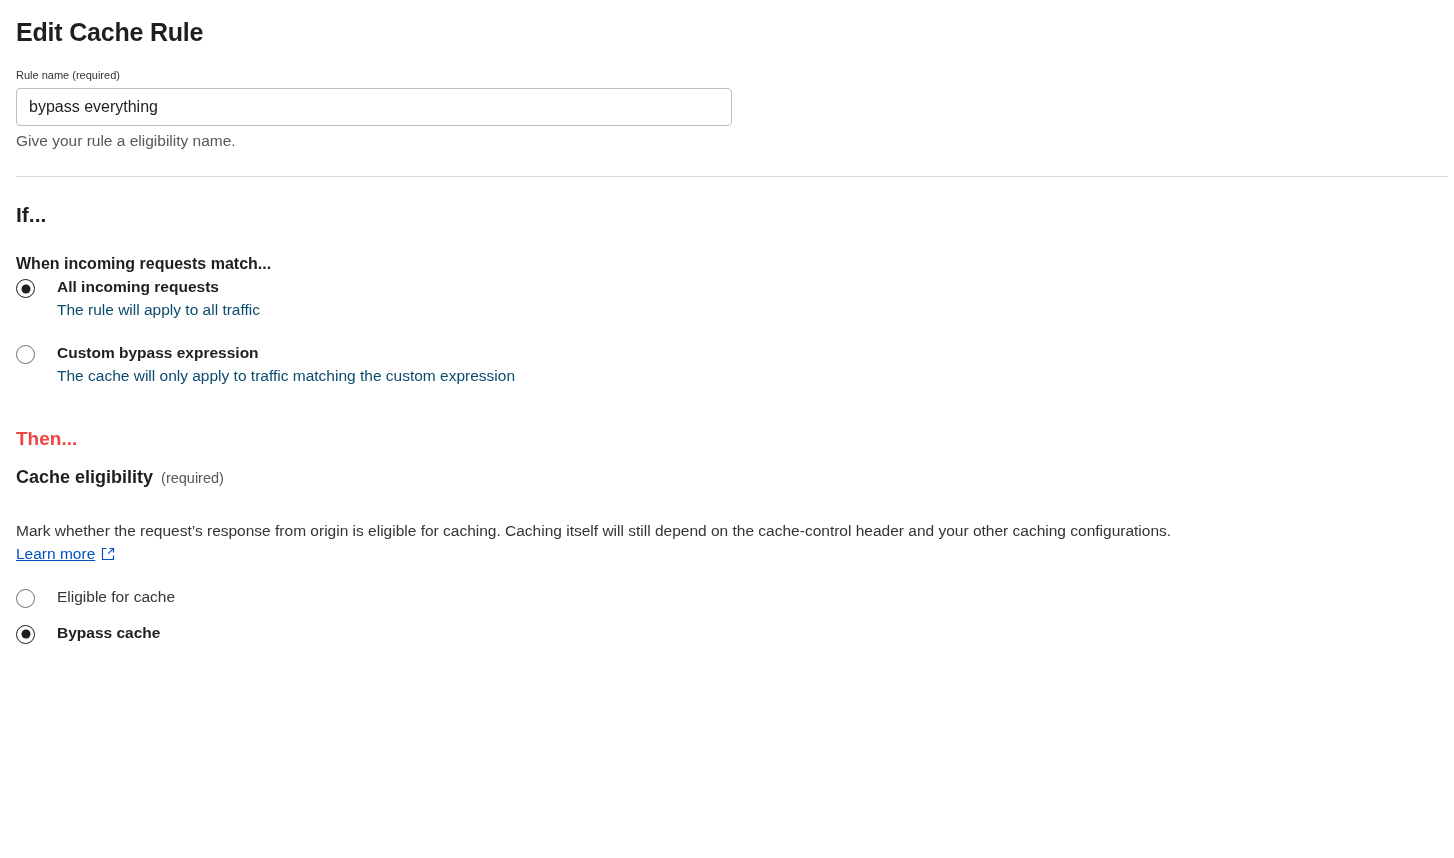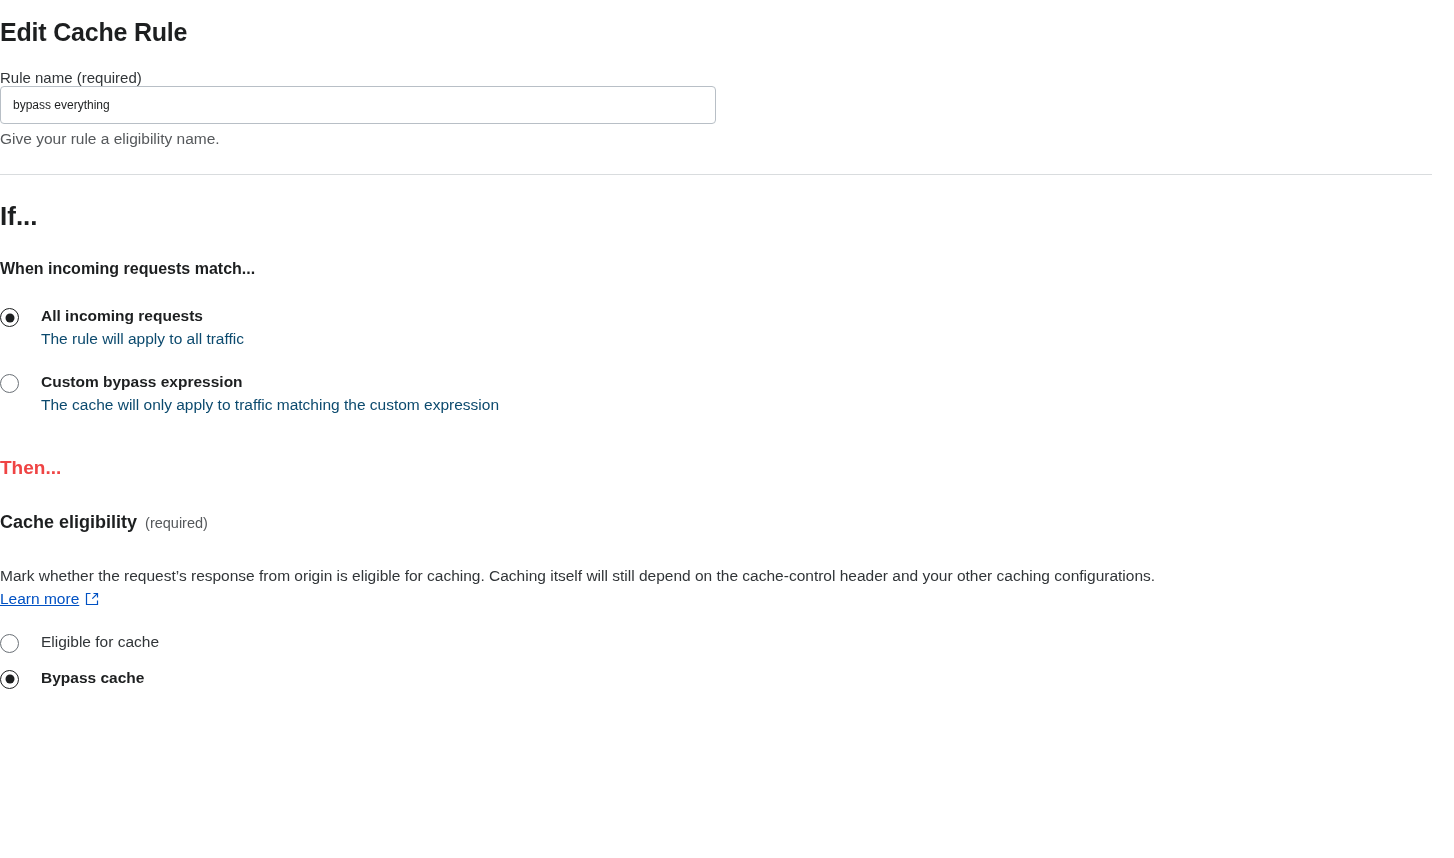--- a/index.html
+++ b/index.html
@@ -9,71 +9,72 @@
     background: #ffffff;
     font-family: "Liberation Sans", sans-serif;
     color: #212529;
   }
   body {
     width: 1454px;
     height: 858px;
     overflow: hidden;
   }
   .page {
-    padding: 18px 16px 0 0;
+    padding: 18px 16px 0 16px;
     width: 1200px;
   }
   .page-title {
     font-size: 25px;
     font-weight: bold;
     color: #1d1f20;
     margin: 0 0 22px 0;
     letter-spacing: -0.2px;
   }
   .field-label {
-    font-size: 15px;
+    font-size: 11px;
     color: #313538;
+    margin-bottom: 7px;
   }
   .text-input {
     width: 716px;
     height: 38px;
     border: 1px solid #b8bfc6;
     border-radius: 4px;
     padding: 0 12px;
-    font-size: 12px;
+    font-size: 16px;
     font-family: "Liberation Sans", sans-serif;
     color: #1d1f20;
     background: #fff;
     outline: none;
   }
   .text-input::placeholder { color: #8a9096; }
   .help-text {
     font-size: 15.5px;
     color: #56595c;
     margin-top: 6px;
   }
   .divider {
     border: none;
     border-top: 1px solid #d9dcde;
     margin: 26px 0 0 0;
     width: 1432px;
   }
   .section-heading {
-    font-size: 26px;
+    font-size: 21px;
     font-weight: bold;
     color: #1d1f20;
     margin: 26px 0 0 0;
   }
   .subsection-heading {
     font-size: 16px;
     font-weight: bold;
     color: #1d1f20;
     margin: 28px 0 0 0;
   }
-  .radio-group { margin-top: 28px; }
+  .radio-group { margin-top: 4px; }
   .radio-row {
     display: flex;
     align-items: flex-start;
     margin-bottom: 22px;
   }
   .radio-row:last-child { margin-bottom: 0; }
   .radio-outer {
     width: 19px;
     height: 19px;
     border-radius: 50%;
@@ -110,21 +111,21 @@
     margin-top: 4px;
     line-height: 1.3;
   }
   .then-heading {
     font-size: 19px;
     font-weight: bold;
     color: #ef4444;
     margin: 42px 0 4px 0;
   }
   .cache-elig-line {
-    margin-top: 33px;
+    margin-top: 17px;
     display: flex;
     align-items: baseline;
   }
   .cache-elig-label {
     font-size: 18px;
     font-weight: bold;
     color: #1d1f20;
   }
   .cache-elig-req {
     font-size: 14.5px;

